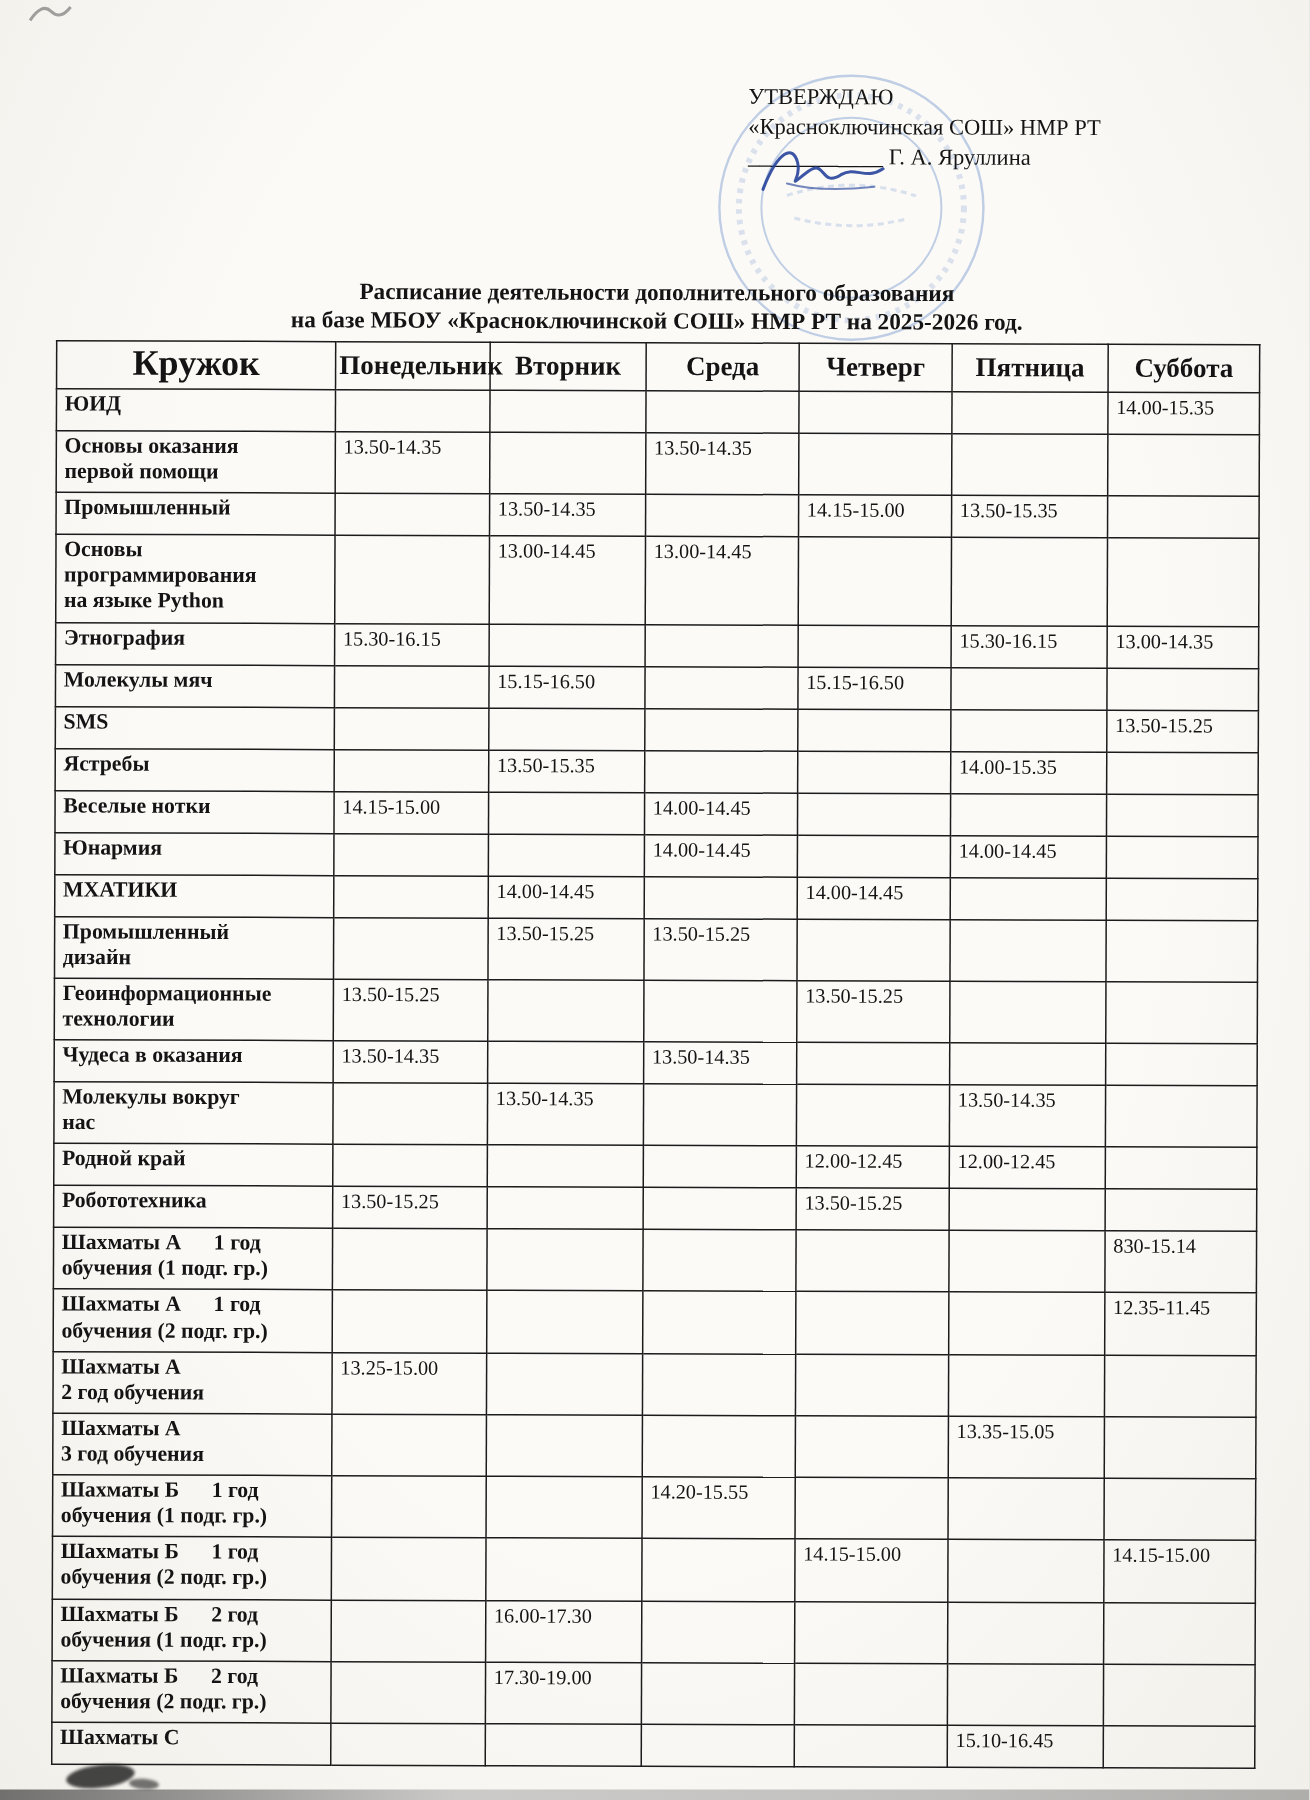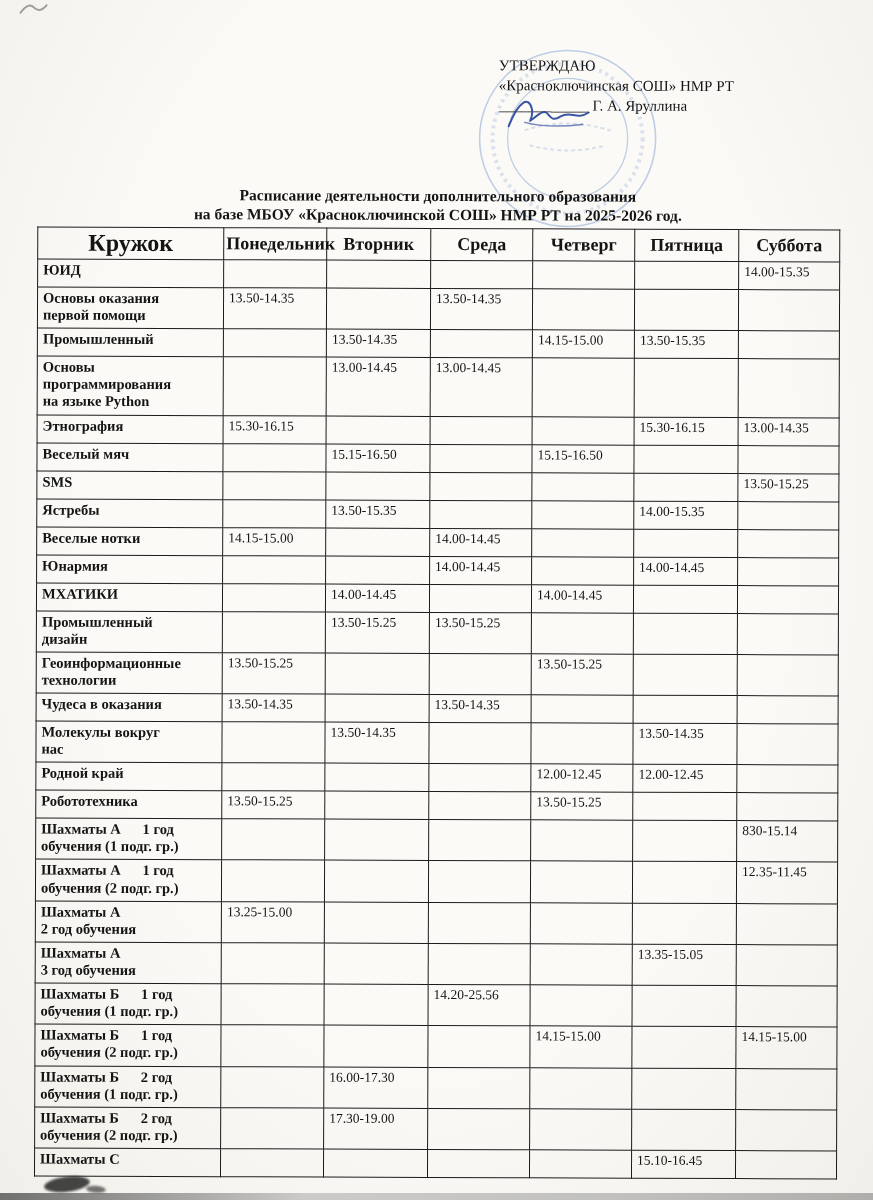--- a/index.html
+++ b/index.html
@@ -192,21 +192,21 @@
           <tr>
     <td class="club">Этнография</td>
     <td class="time">15.30-16.15</td>
     <td class="time"></td>
     <td class="time"></td>
     <td class="time"></td>
     <td class="time">15.30-16.15</td>
     <td class="time">13.00-14.35</td>
   </tr>
           <tr>
-    <td class="club">Веселый мяч</td>
+    <td class="club">Молекулы мяч</td>
     <td class="time"></td>
     <td class="time">15.15-16.50</td>
     <td class="time"></td>
     <td class="time">15.15-16.50</td>
     <td class="time"></td>
     <td class="time"></td>
   </tr>
           <tr>
     <td class="club">SMS</td>
     <td class="time"></td>
@@ -347,21 +347,21 @@
     <td class="time"></td>
     <td class="time"></td>
     <td class="time">13.35-15.05</td>
     <td class="time"></td>
   </tr>
           <tr>
     <td class="club">Шахматы Б      1 год
 обучения (1 подг. гр.)</td>
     <td class="time"></td>
     <td class="time"></td>
-    <td class="time">14.20-25.56</td>
+    <td class="time">14.20-15.55</td>
     <td class="time"></td>
     <td class="time"></td>
     <td class="time"></td>
   </tr>
           <tr>
     <td class="club">Шахматы Б      1 год
 обучения (2 подг. гр.)</td>
     <td class="time"></td>
     <td class="time"></td>
     <td class="time"></td>

